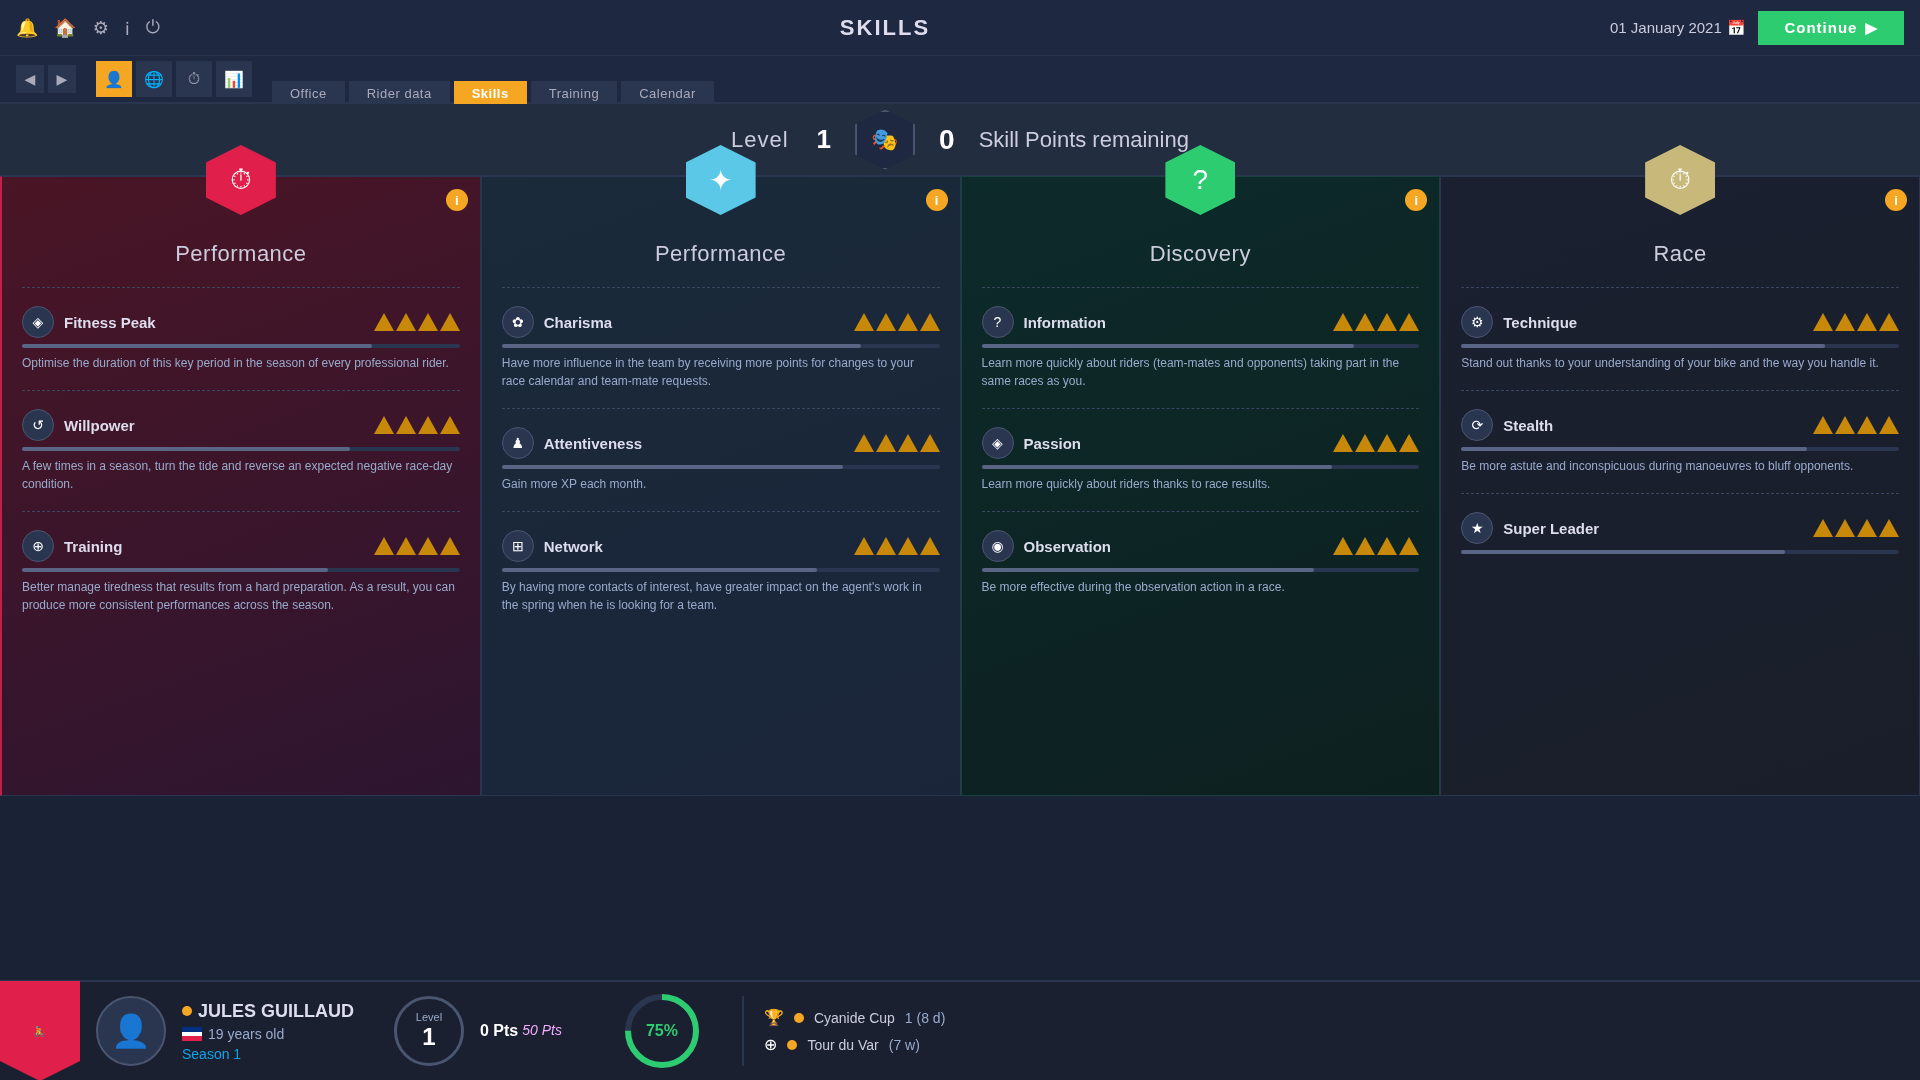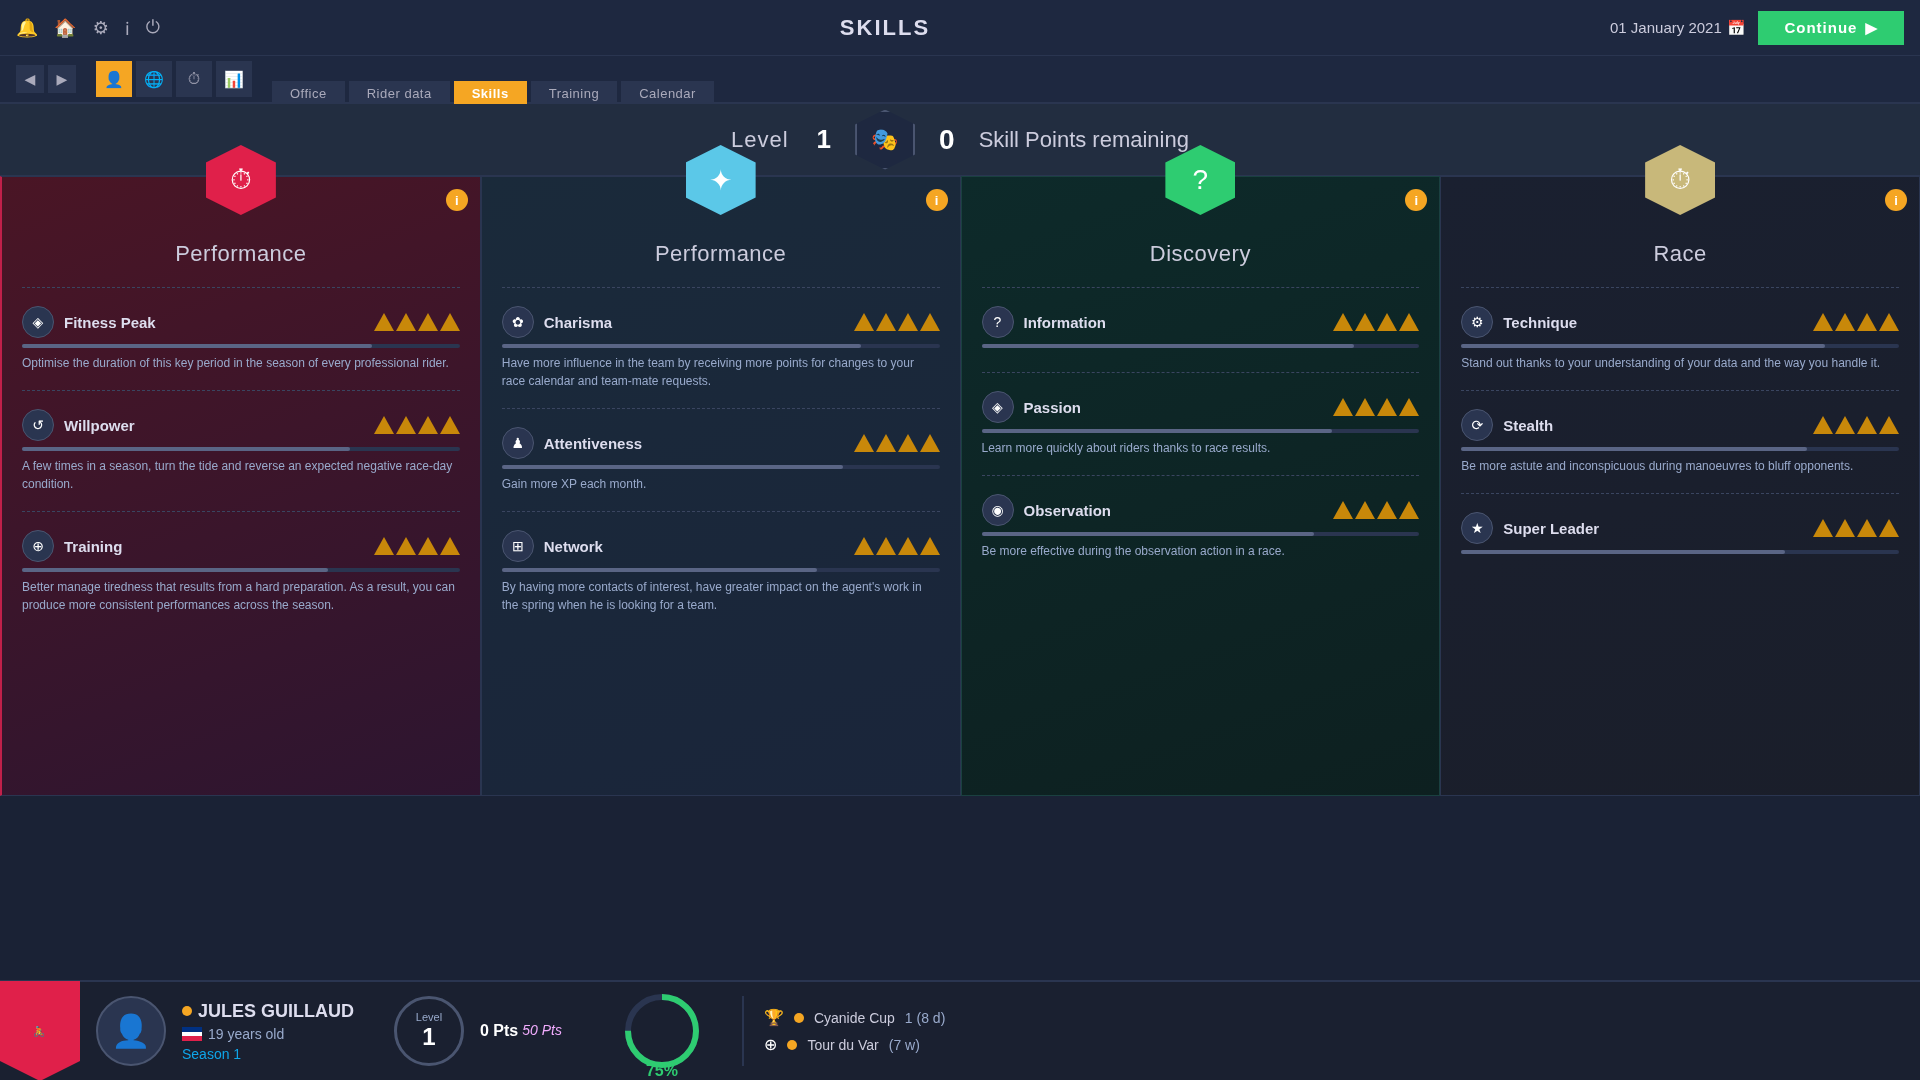--- a/index.html
+++ b/index.html
@@ -443,21 +443,20 @@
       transform: rotate(-90deg);
     }
     .progress-text {
       position: absolute;
       top: 50%;
       left: 50%;
       transform: translate(-50%, -50%);
       font-size: 16px;
       font-weight: bold;
       color: #2ecc71;
-      margin-top: 40px;
     }
 
     .divider-v {
       width: 2px;
       height: 70px;
       background: #2a3550;
       margin: 0 20px;
     }
 
     .race-schedule {
@@ -663,20 +662,21 @@
           <div class="skill-stars">
             <div class="star"></div>
             <div class="star"></div>
             <div class="star"></div>
             <div class="star"></div>
           </div>
         </div>
         <div class="skill-bar">
           <div class="skill-bar-fill" style="width: 85%;"></div>
         </div>
+        <div class="skill-desc">Learn more quickly about riders (team-mates and opponents) taking part in the same races as you.</div>
       </div>
       <hr class="skill-divider">
       <div class="skill-item">
         <div class="skill-header">
           <div class="skill-icon">◈</div>
           <div class="skill-name">Passion</div>
           <div class="skill-stars">
             <div class="star"></div>
             <div class="star"></div>
             <div class="star"></div>
@@ -718,21 +718,21 @@
           <div class="skill-stars">
             <div class="star"></div>
             <div class="star"></div>
             <div class="star"></div>
             <div class="star"></div>
           </div>
         </div>
         <div class="skill-bar">
           <div class="skill-bar-fill" style="width: 83%;"></div>
         </div>
-        <div class="skill-desc">Stand out thanks to your understanding of your data and the way you handle it.</div>
+        <div class="skill-desc">Stand out thanks to your understanding of your bike and the way you handle it.</div>
       </div>
       <hr class="skill-divider">
       <div class="skill-item">
         <div class="skill-header">
           <div class="skill-icon">⟳</div>
           <div class="skill-name">Stealth</div>
           <div class="skill-stars">
             <div class="star"></div>
             <div class="star"></div>
             <div class="star"></div>

